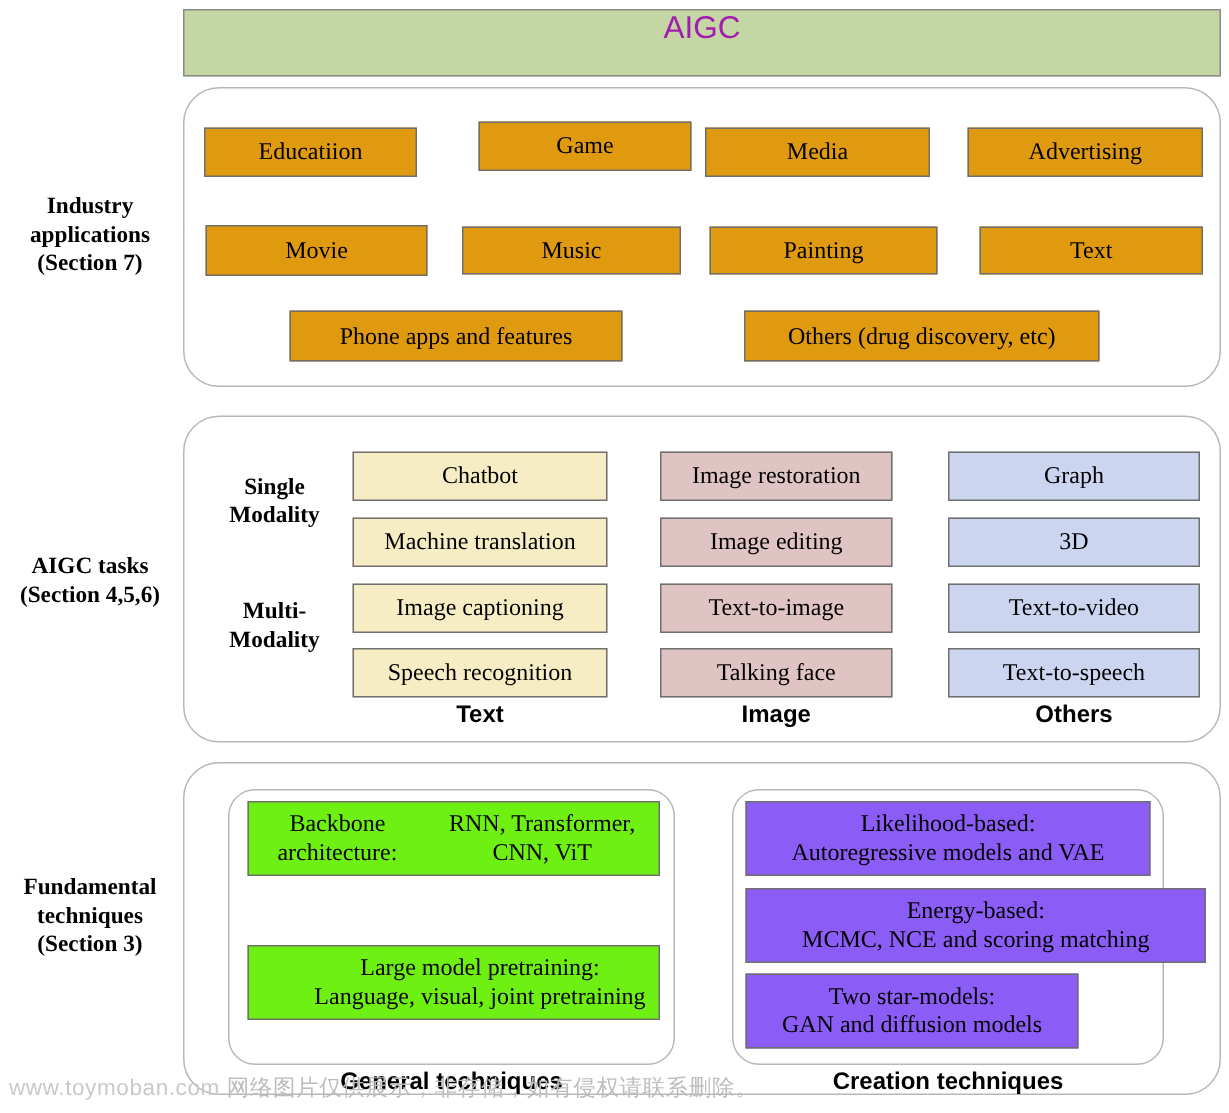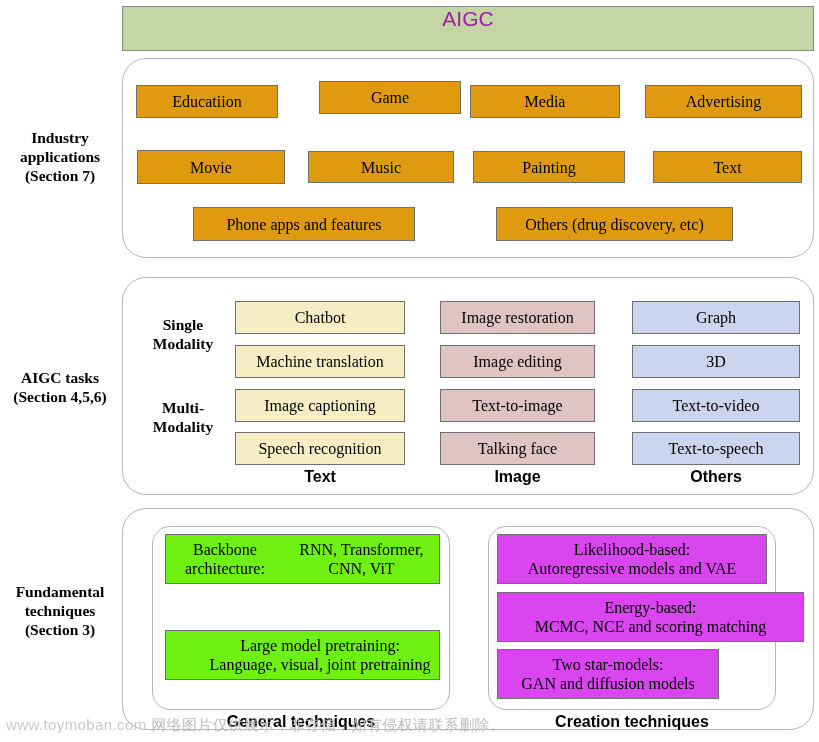--- a/index.html
+++ b/index.html
@@ -65,21 +65,21 @@
     font-family: "Liberation Serif", serif;
     font-size: 16px;
     color: #000;
     line-height: 19px;
   }
   .orange { background: #e09a0f; }
   .cream  { background: #f7edc4; }
   .pink   { background: #e0c4c4; }
   .blue   { background: #ccd5f0; }
   .green  { background: #6ef013; }
-  .cyan   { background: #d946ef; }
+  .cyan   { background: #8b5cf6; }
 
   
   .modality {
     position: absolute;
     width: 92px;
     text-align: center;
     font-family: "Liberation Serif", serif;
     font-weight: bold;
     font-size: 15.5px;
     line-height: 19px;

